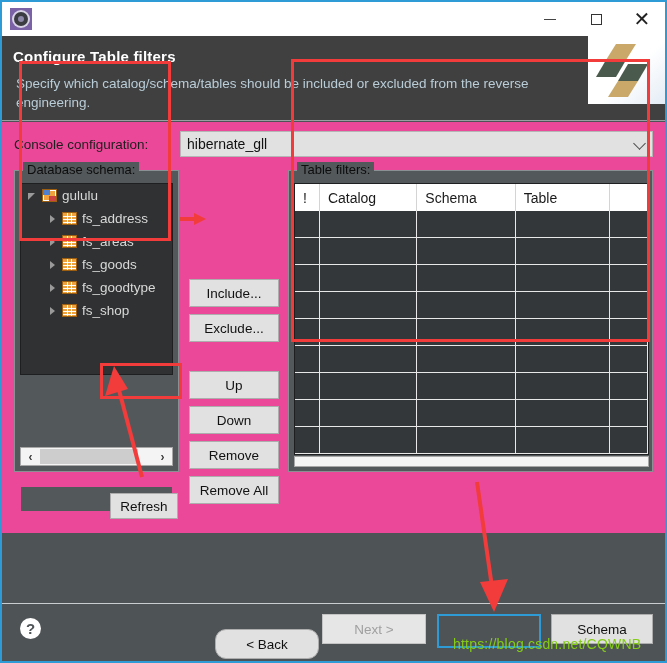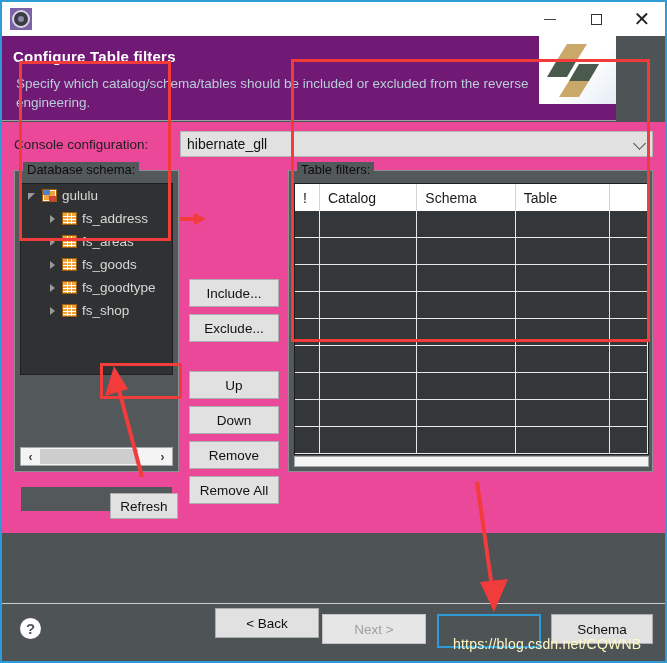--- a/index.html
+++ b/index.html
@@ -47,22 +47,22 @@
     display: flex; align-items: center; justify-content: center;
     font-size: 15px; color: #1a1a1a; line-height: 1;
   }
   .winbtn .dash { display:block; width: 12px; height: 1px; background: #444; }
   .winbtn .sq { display:block; width: 11px; height: 11px; border: 1px solid #333; }
   .winbtn .ex { font-size: 20px; font-weight: 300; color:#222; }
 
   
   .banner {
     position: absolute; left: 0; top: 34px;
-    width: 614px; height: 85px;
-    background: #701a75;
+    width: 663px; height: 85px;
+    background: #404040;
     border-bottom: 1px solid #9aa0a2;
   }
   .banner-title {
     position: absolute; left: 11px; top: 12px;
     font-size: 15px; font-weight: bold; color: #ffffff;
     letter-spacing: .2px;
   }
   .banner-desc {
     position: absolute; left: 14px; top: 38px;
     width: 570px;
@@ -283,27 +283,27 @@
     width: 663px; height: 1px; background: #c9cdcf;
   }
   .help-icon {
     position: absolute; left: 18px; top: 85px;
     width: 21px; height: 21px; border-radius: 50%;
     background: #ffffff; color: #4e5355;
     font-size: 15px; font-weight: bold;
     display: flex; align-items: center; justify-content: center;
   }
   .footer .btn { position: absolute; height: 30px; }
-  #btn-back { left: 213px; top: 75px; width: 104px; }
+  #btn-back { left: 213px; top: 96px; width: 104px; border-radius: 11px; }
   #btn-next { left: 320px; top: 81px; width: 104px; }
   #btn-finish { left: 437px; top: 614px; width: 100px; height: 30px; z-index:3; }
   #btn-cancel { left: 549px; top: 81px; width: 102px; }
   .watermark {
     position: absolute; left: 451px; top: 634px;
-    font-size: 14px; color: #fef9c3;
+    font-size: 14px; color: #84cc16;
     letter-spacing: .2px;
     z-index: 4;
   }
 </style>
 </head>
 <body>
 
 <div class="window">
 
   <div class="titlebar">

